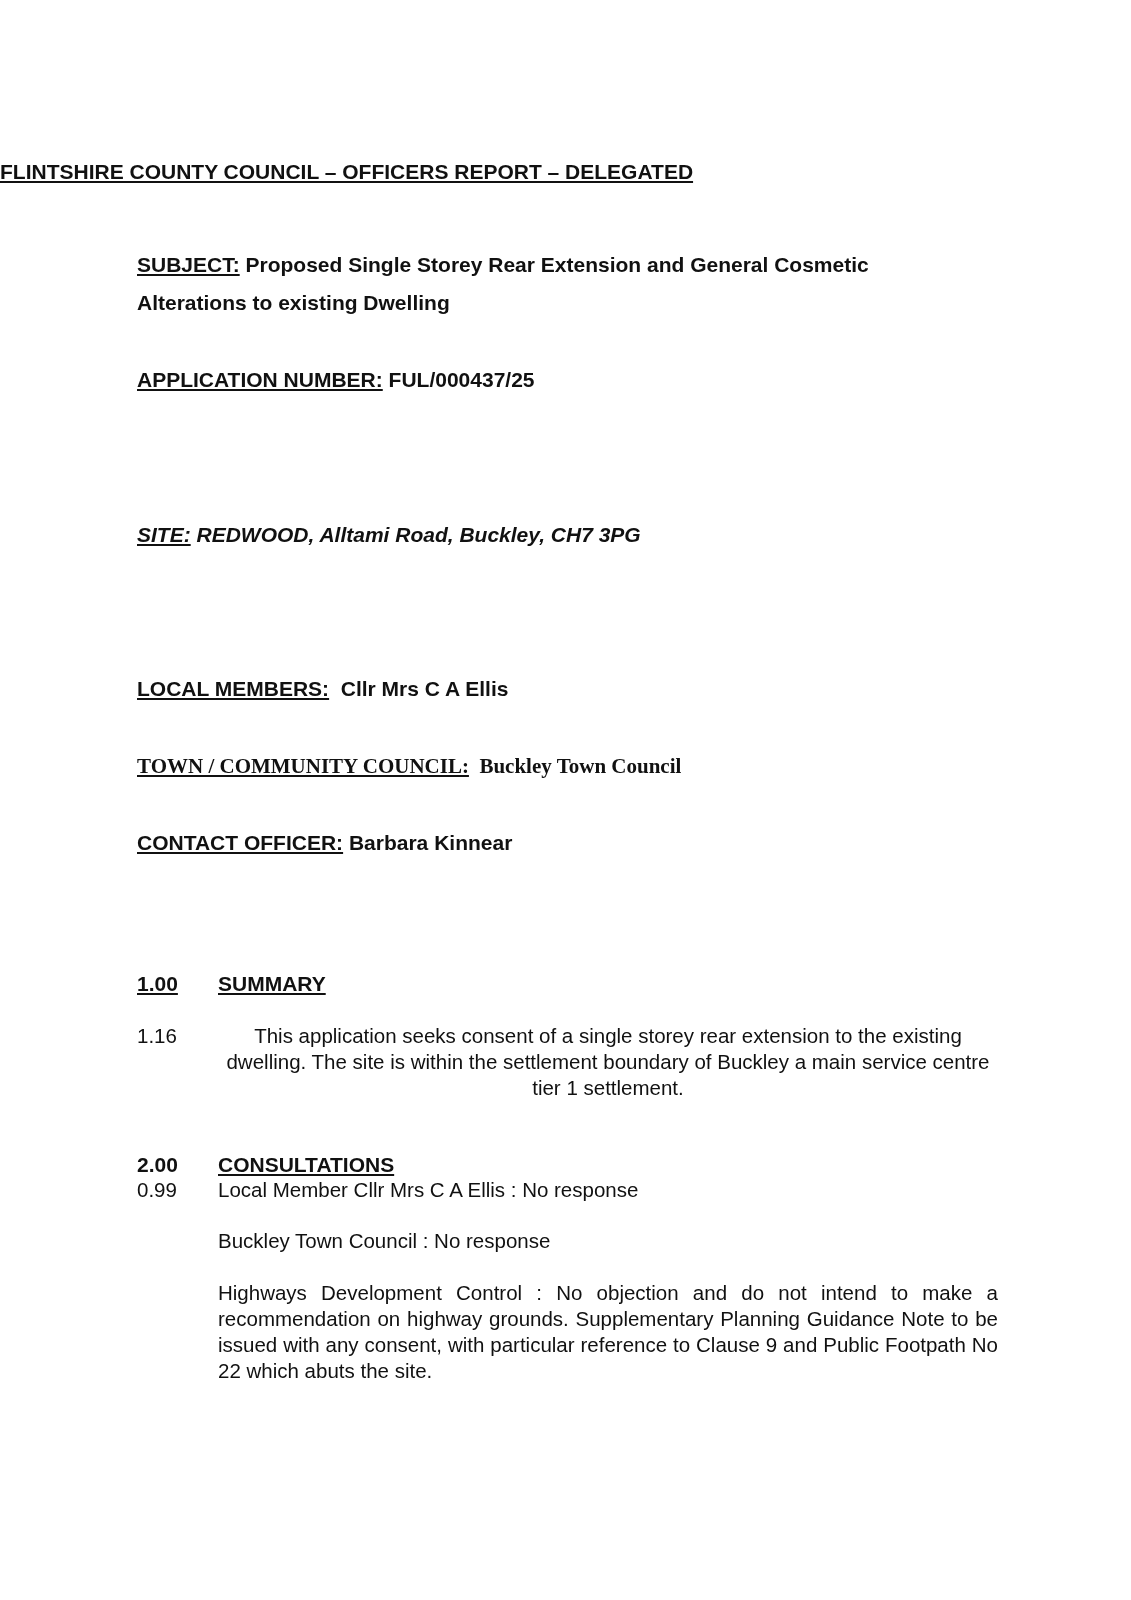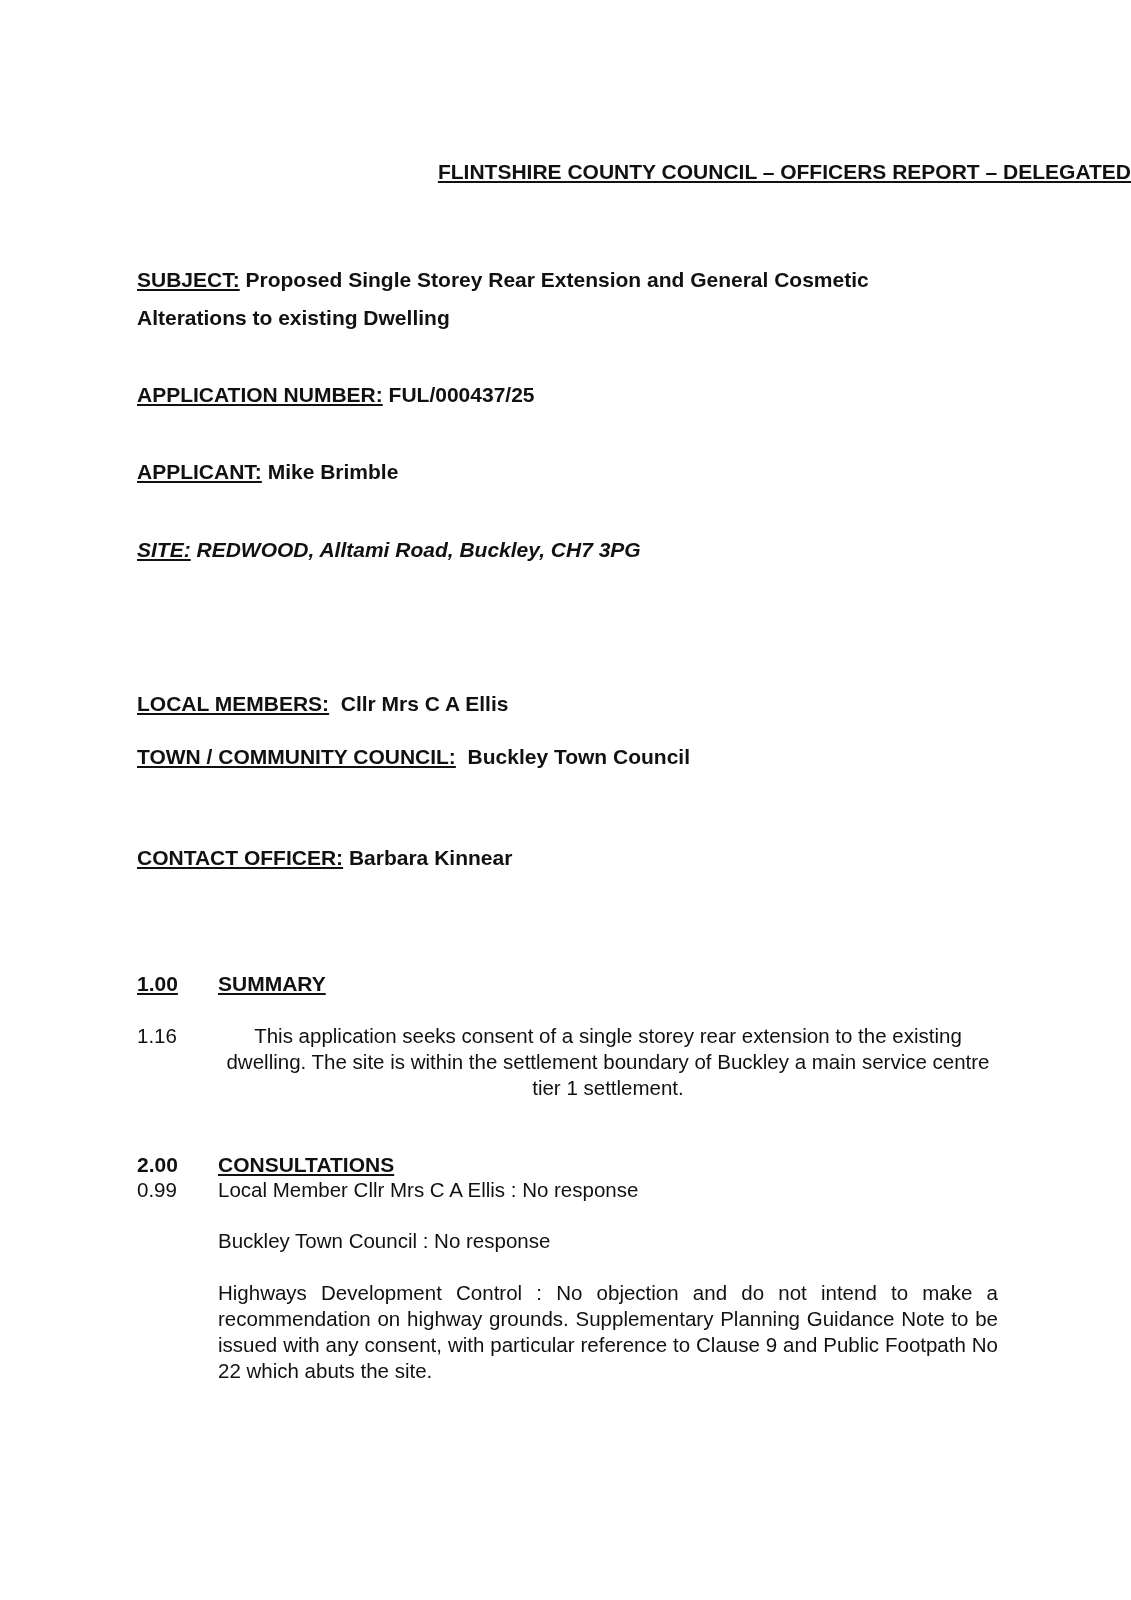--- a/index.html
+++ b/index.html
@@ -1,19 +1,19 @@
 <!DOCTYPE html>
 <html><head>
 <meta charset="utf-8">
 <style>
   html, body { margin: 0; padding: 0; background: #ffffff; }
   body { width: 1131px; height: 1600px; position: relative; overflow: hidden; color: #111; font-family: "Liberation Sans", sans-serif; }
   .page { position: absolute; left: 0; top: 0; width: 1131px; height: 1600px; }
-  .title { position: absolute; left: 0; width: 1131px; top: 160px; text-align: right; font-weight: bold; font-size: 21px; text-decoration: underline; letter-spacing: 0; }
-  .field { position: absolute; left: 137px; font-weight: bold; font-size: 21px; line-height: 38px; margin-top: 15px; }
+  .title { position: absolute; left: 0; width: 1131px; top: 160px; text-align: left; font-weight: bold; font-size: 21px; text-decoration: underline; letter-spacing: 0; }
+  .field { position: absolute; left: 137px; font-weight: bold; font-size: 21px; line-height: 38px; }
   .field .lbl { text-decoration: underline; }
   .field .val { white-space: pre; }
   .sec { position: absolute; left: 137px; font-size: 21px; font-weight: bold; }
   .sec .num { display: inline-block; width: 81px; }
   .sec .num.ul { text-decoration: underline; }
   .sec .head { text-decoration: underline; }
   .para { position: absolute; left: 137px; font-size: 20.5px; line-height: 26px; }
   .para .pnum { position: absolute; left: 0; top: 0; }
   .para .ptext { position: absolute; left: 81px; width: 780px; text-align: justify; }
   .ptext.left { text-align: left; }
@@ -27,34 +27,31 @@
 
   <div class="field" style="top:246px;">
     <span class="lbl">SUBJECT:</span><span class="val"> Proposed Single Storey Rear Extension and General Cosmetic</span><br>
     <span class="val">Alterations to existing Dwelling</span>
   </div>
 
   <div class="field" style="top:361px;">
     <span class="lbl">APPLICATION NUMBER:</span><span class="val"> FUL/000437/25</span>
   </div>
 
-  <div class="field" style="top:438px;">
-    <span class="lbl">APPLICANT:</span><span class="val"> Mike Brimble</span>
-  </div>
 
   <div class="field" style="top:516px;font-style:italic;">
     <span class="lbl">SITE:</span><span class="val"> REDWOOD, Alltami Road, Buckley, CH7 3PG</span>
   </div>
 
 
   <div class="field" style="top:670px;">
     <span class="lbl">LOCAL MEMBERS:</span><span class="val">  Cllr Mrs C A Ellis</span>
   </div>
 
-  <div class="field" style="top:723px;">
+  <div class="field" style="top:747px;font-family:Liberation Serif, serif;">
     <span class="lbl">TOWN / COMMUNITY COUNCIL:</span><span class="val">  Buckley Town Council</span>
   </div>
 
   <div class="field" style="top:824px;">
     <span class="lbl">CONTACT OFFICER:</span><span class="val"> Barbara Kinnear</span>
   </div>
 
 
   <div class="sec" style="top:972px;">
     <span class="num ul">1.00</span><span class="head">SUMMARY</span>

